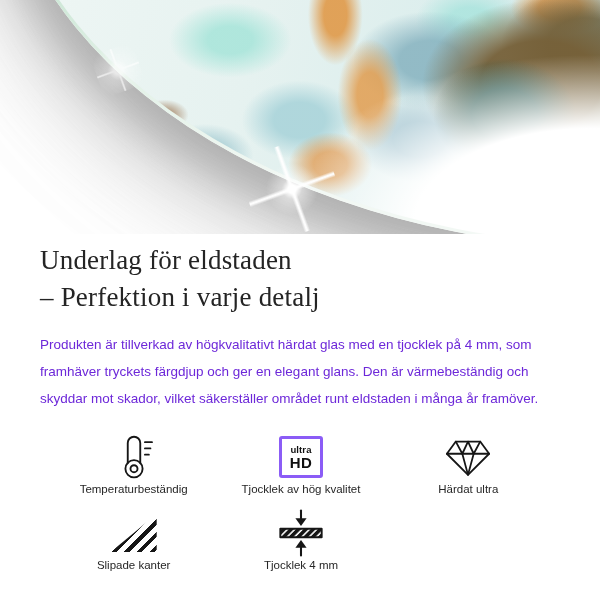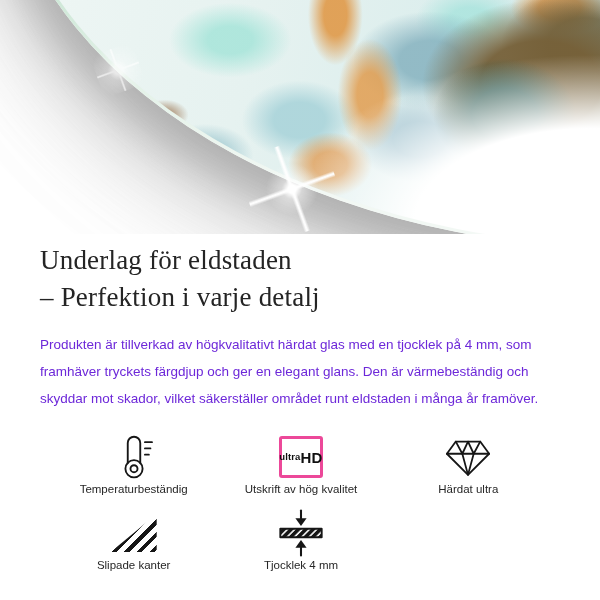--- a/index.html
+++ b/index.html
@@ -71,22 +71,22 @@
     margin:20px 10px 0 10px;
     display:grid;grid-template-columns:repeat(3,1fr);row-gap:13px;
   }
   .feature{display:flex;flex-direction:column;align-items:center;}
   .feature .icon-box{height:50px;display:flex;align-items:center;justify-content:center;}
   .feature .label{margin-top:1px;font-size:11.5px;color:#262626;text-align:center;}
   .feature svg{display:block;}
   .stroke-icon{fill:none;stroke:#161616;stroke-width:2.4;stroke-linecap:round;stroke-linejoin:round;}
   
   .uhd{
-    width:38px;height:36px;border:3px solid #ec4899;border-radius:3px;
-    display:flex;flex-direction:row;align-items:center;justify-content:center;
+    width:38px;height:36px;border:3px solid #8b5cf6;border-radius:3px;
+    display:flex;flex-direction:column;align-items:center;justify-content:center;
     color:#101010;background:#fff;
   }
   .uhd .t{font-size:9.5px;font-weight:700;line-height:10px;letter-spacing:.1px;}
   .uhd .b{font-size:15px;font-weight:800;line-height:15px;letter-spacing:.3px;}
   
   .bevel{
     width:46px;height:38px;
     clip-path:polygon(0% 100%, 100% 0%, 100% 100%);
     background:repeating-linear-gradient(135deg,#161616 0 3.6px, transparent 3.6px 9px);
   }
@@ -123,21 +123,21 @@
       <div class="label">Temperaturbeständig</div>
     </div>
 
     <div class="feature">
       <div class="icon-box">
         <div class="uhd">
           <span class="t">ultra</span>
           <span class="b">HD</span>
         </div>
       </div>
-      <div class="label">Utskrift av hög kvalitet</div>
+      <div class="label">Tjocklek av hög kvalitet</div>
     </div>
 
 
     <div class="feature">
       <div class="icon-box">
         <svg width="52" height="46" viewBox="0 0 64 56" class="stroke-icon" style="stroke-width:2.2;">
           <path d="M17 9 H47 L58 24 L32 50 L6 24 Z"></path>
           <path d="M6 24 H58"></path>
           <path d="M17 9 L25 24 L32 9 L39 24 L47 9"></path>
           <path d="M25 24 L32 50 L39 24"></path>

